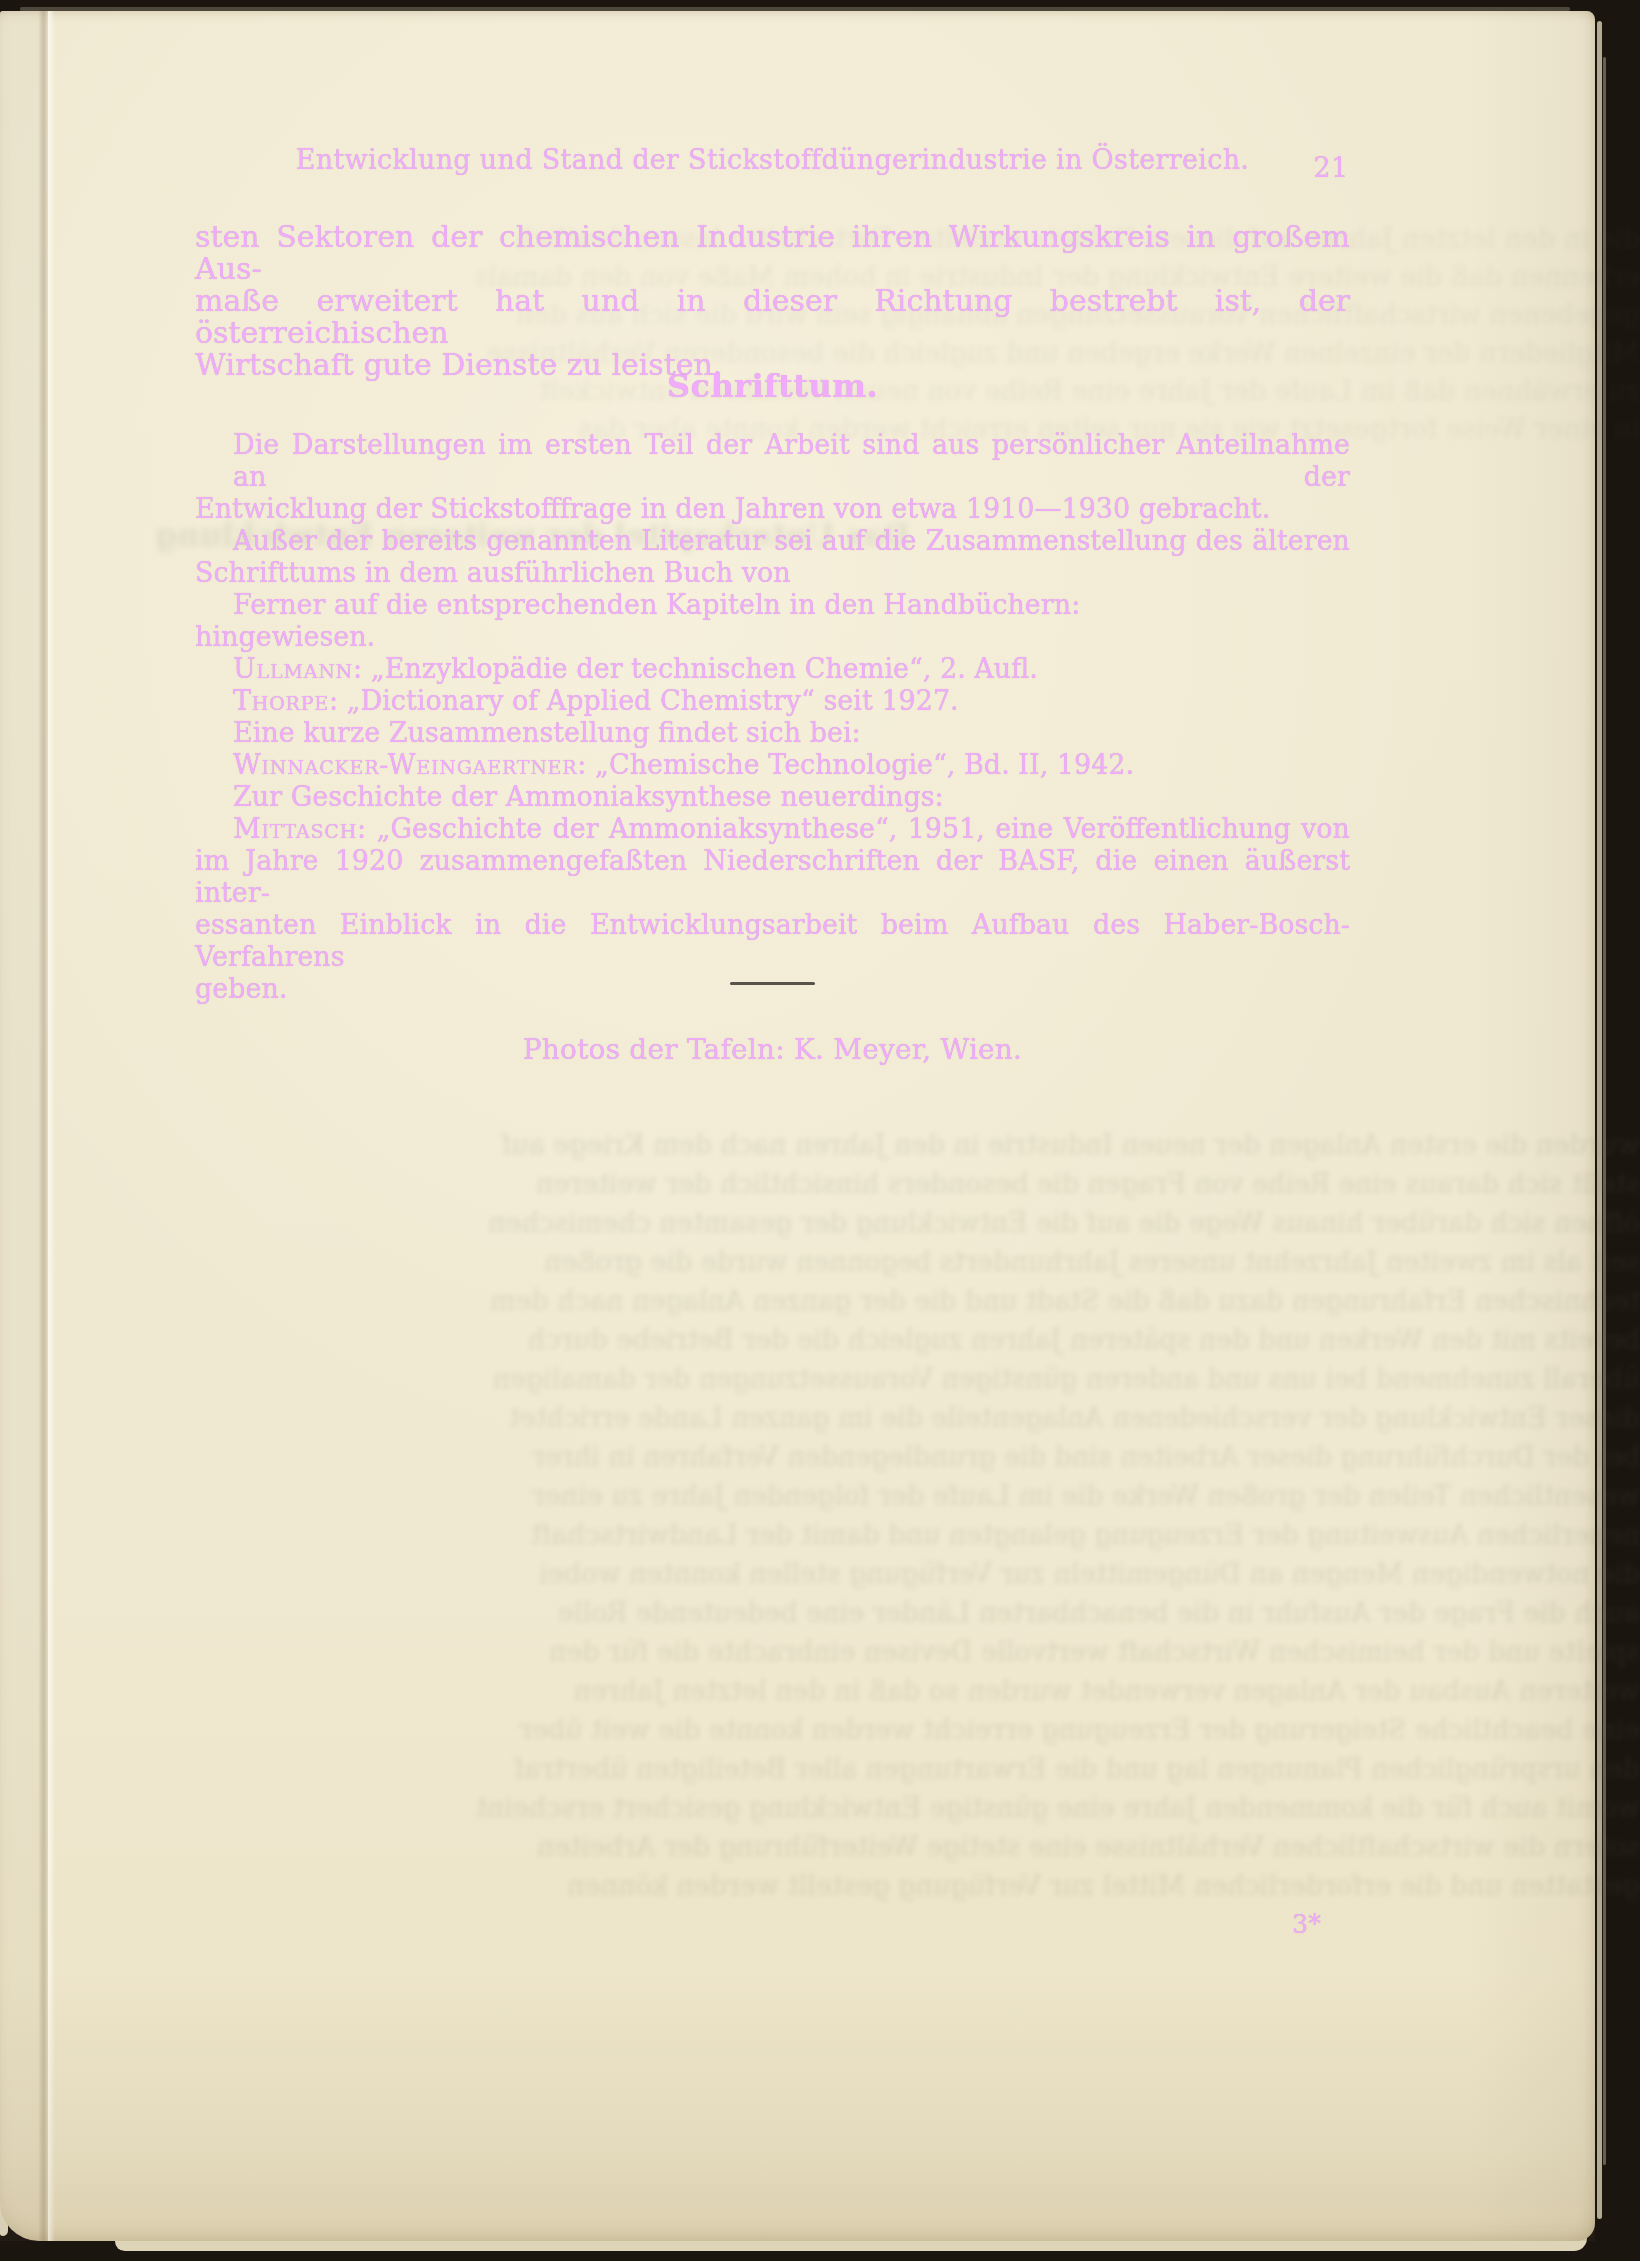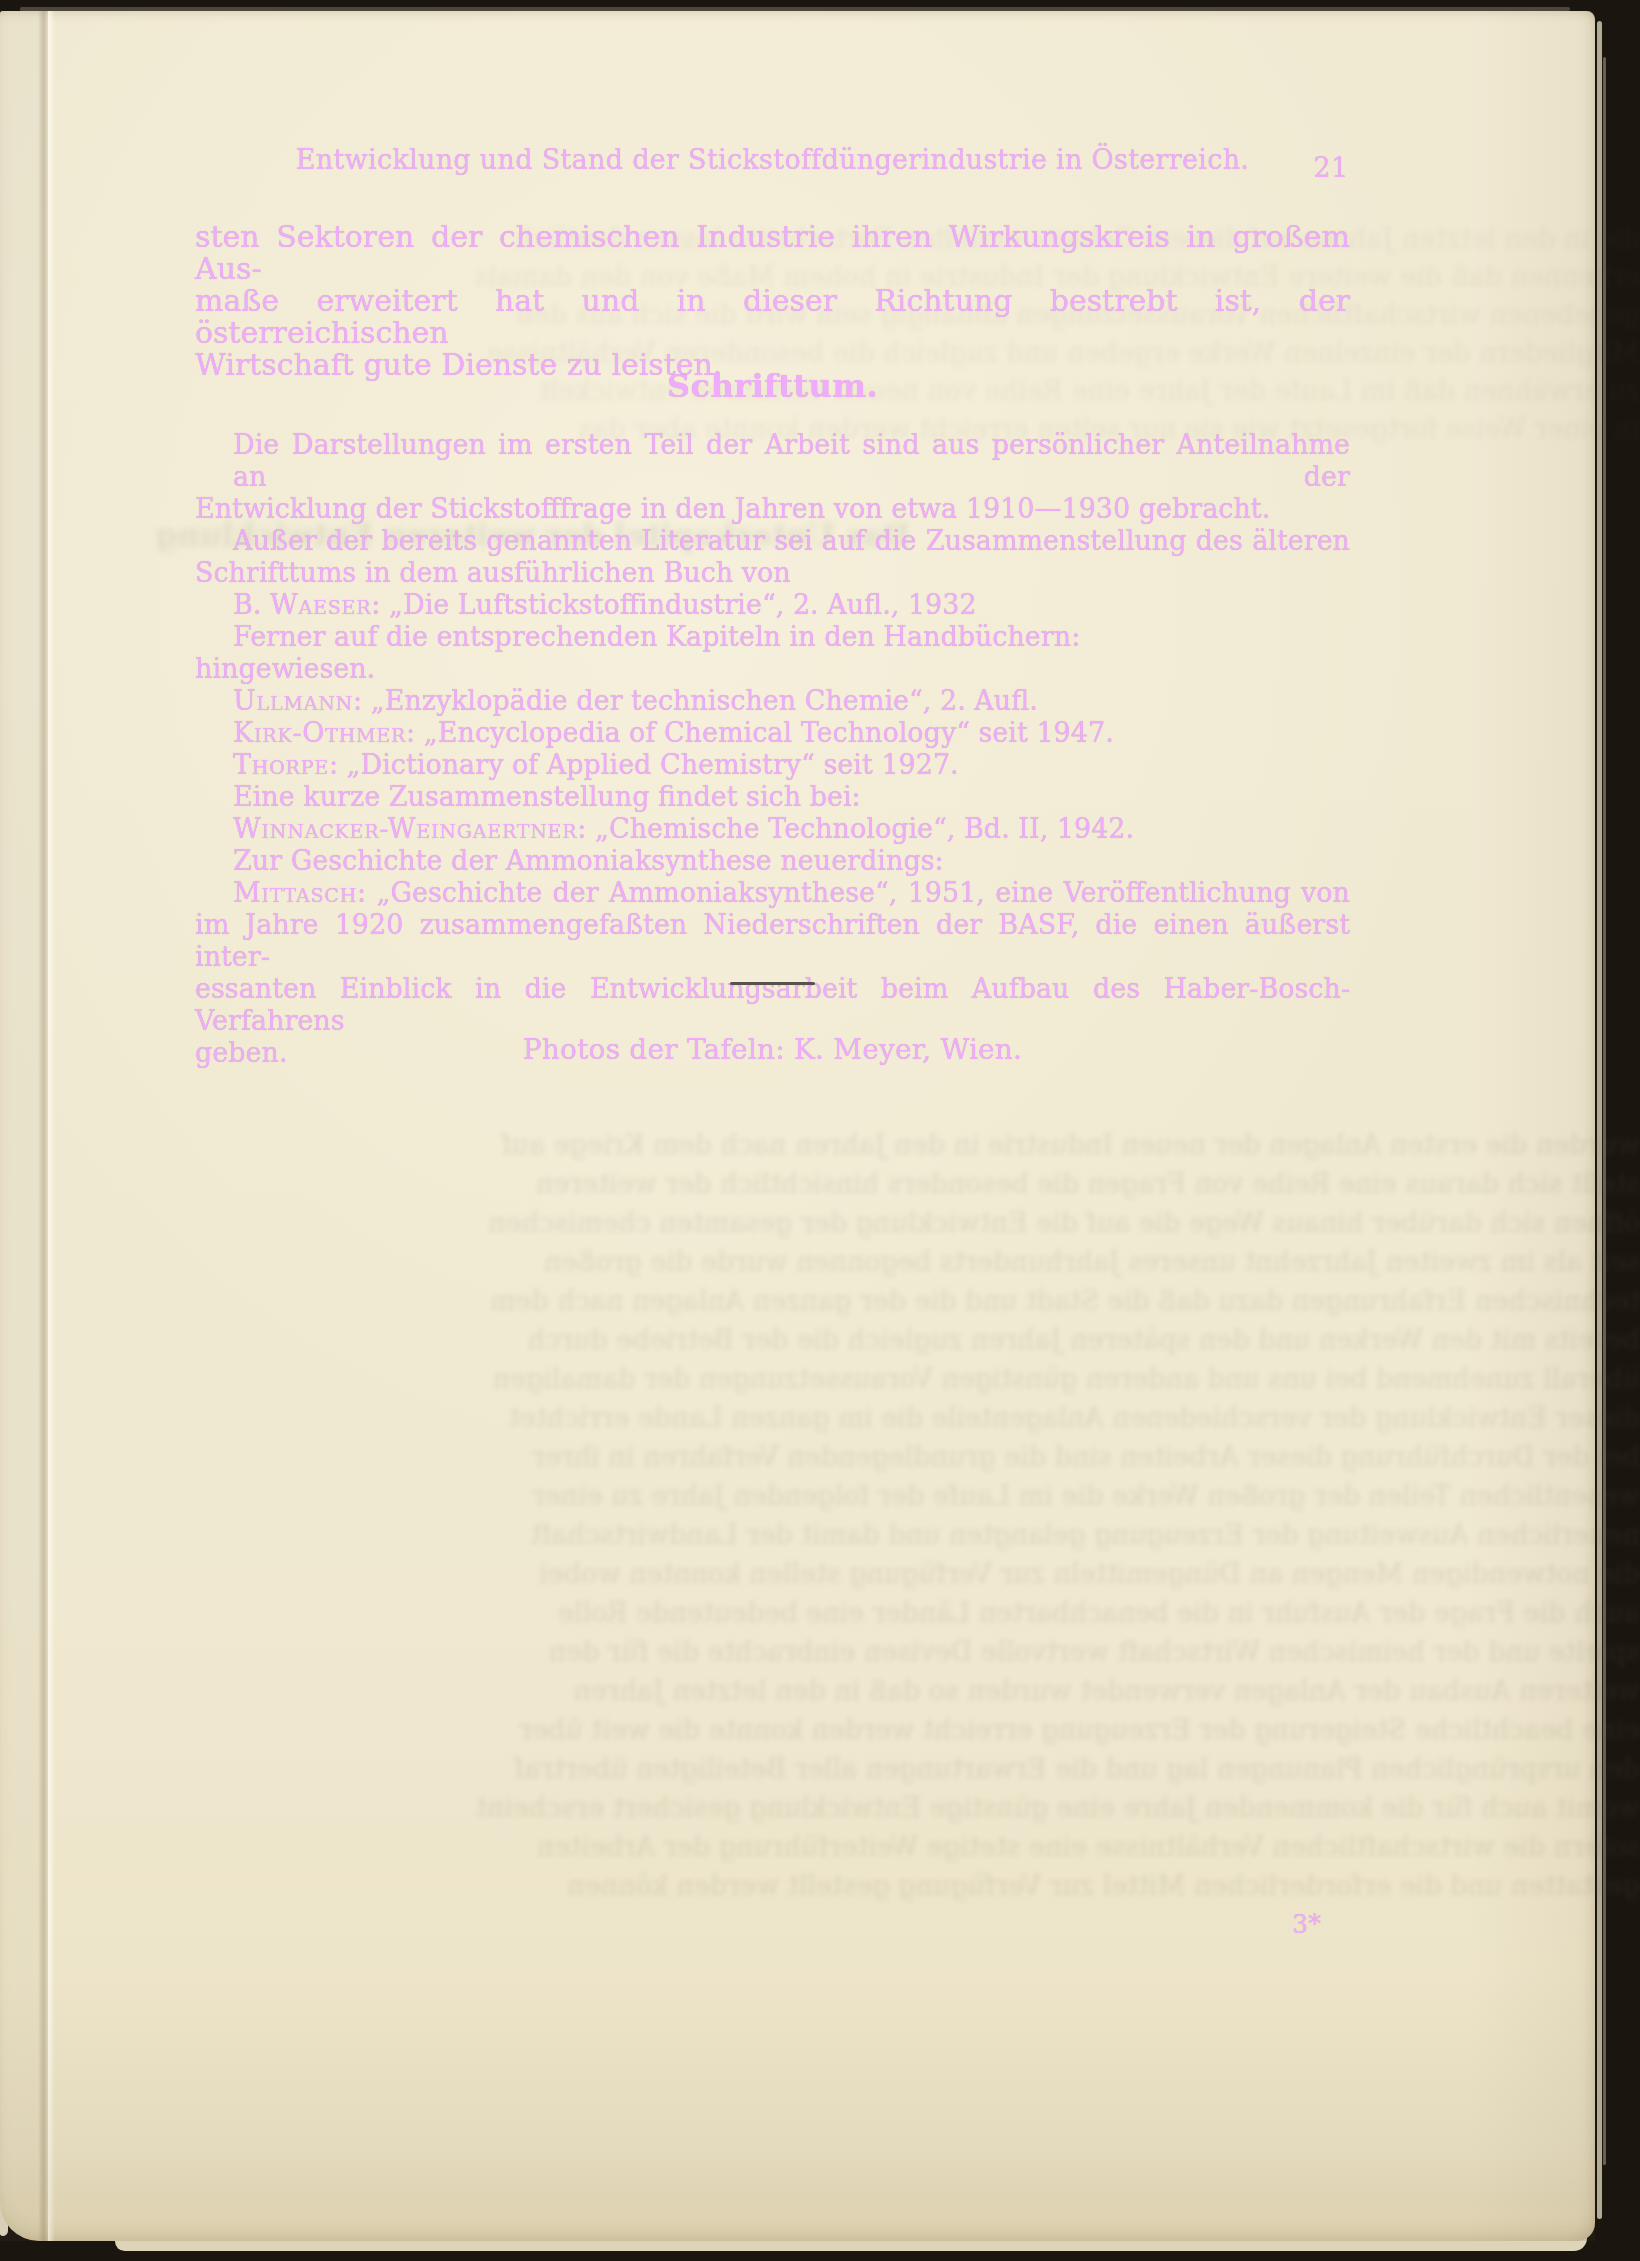--- a/index.html
+++ b/index.html
@@ -129,25 +129,23 @@
       <div class="tline"><span>Wirtschaft gute Dienste zu leisten.</span></div>
     </div>
 
   <div id="schrifttum-heading">Schrifttum.</div>
 
   <div id="schrifttum-lines">
       <div class="tline just ind"><span>Die Darstellungen im ersten Teil der Arbeit sind aus persönlicher Anteilnahme an der</span></div>
       <div class="tline"><span>Entwicklung der Stickstofffrage in den Jahren von etwa 1910—1930 gebracht.</span></div>
       <div class="tline just ind"><span>Außer der bereits genannten Literatur sei auf die Zusammenstellung des älteren</span></div>
       <div class="tline"><span>Schrifttums in dem ausführlichen Buch von</span></div>
-      <div class="tline ind"><span>B. </span><span class="sc">Waeser</span><span>: „Die Luftstickstoffindustrie“, 2. Aufl., 1932</span></div>
       <div class="tline ind"><span>Ferner auf die entsprechenden Kapiteln in den Handbüchern:</span></div>
       <div class="tline"><span>hingewiesen.</span></div>
       <div class="tline ind"><span class="sc">Ullmann</span><span>: „Enzyklopädie der technischen Chemie“, 2. Aufl.</span></div>
-      <div class="tline ind"><span class="sc">Kirk-Othmer</span><span>: „Encyclopedia of Chemical Technology“ seit 1947.</span></div>
       <div class="tline ind"><span class="sc">Thorpe</span><span>: „Dictionary of Applied Chemistry“ seit 1927.</span></div>
       <div class="tline ind"><span>Eine kurze Zusammenstellung findet sich bei:</span></div>
       <div class="tline ind"><span class="sc">Winnacker-Weingaertner</span><span>: „Chemische Technologie“, Bd. II, 1942.</span></div>
       <div class="tline ind"><span>Zur Geschichte der Ammoniaksynthese neuerdings:</span></div>
       <div class="tline just ind"><span class="sc">Mittasch</span><span>: „Geschichte der Ammoniaksynthese“, 1951, eine Veröffentlichung von</span></div>
       <div class="tline just"><span>im Jahre 1920 zusammengefaßten Niederschriften der BASF, die einen äußerst inter-</span></div>
       <div class="tline just"><span>essanten Einblick in die Entwicklungsarbeit beim Aufbau des Haber-Bosch-Verfahrens</span></div>
       <div class="tline"><span>geben.</span></div>
     </div>
 

